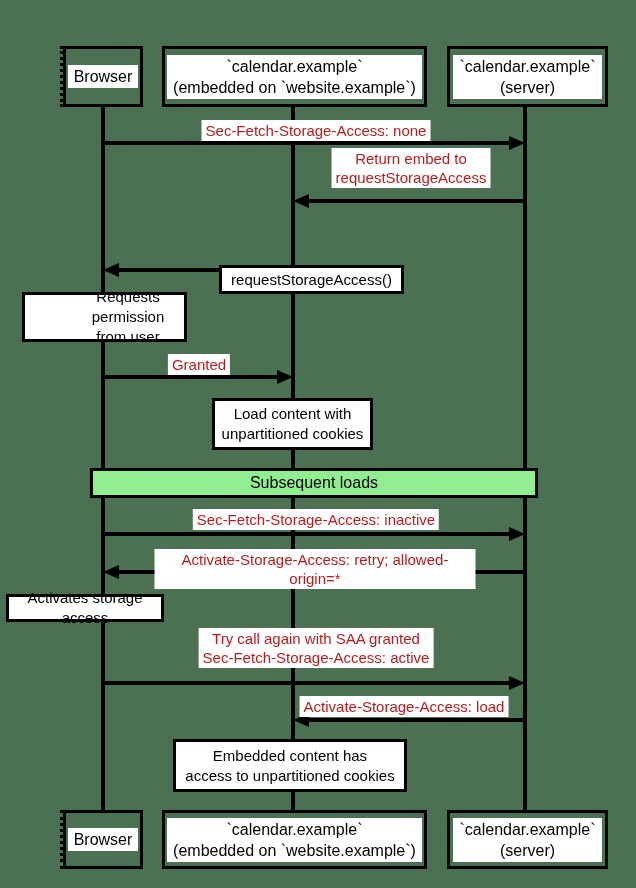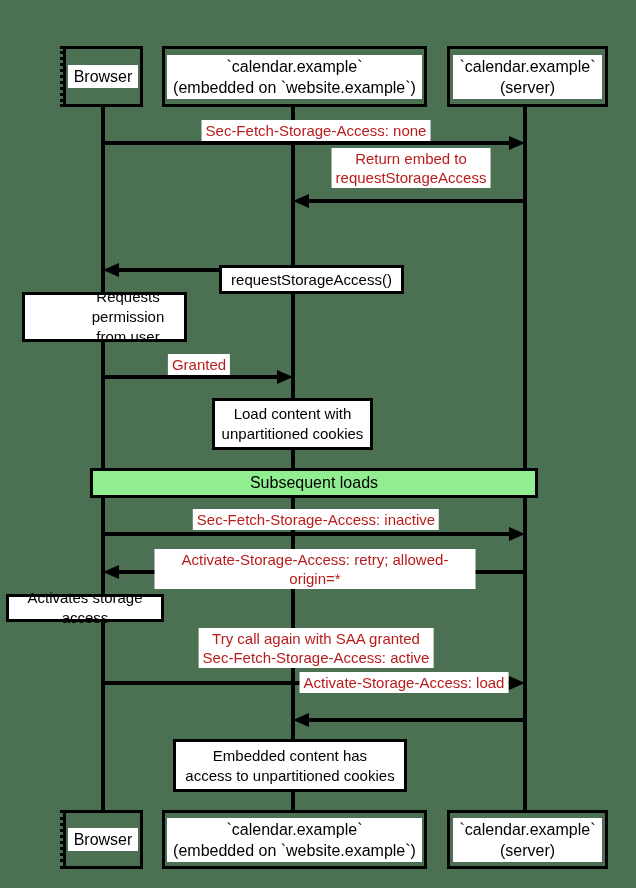--- a/index.html
+++ b/index.html
@@ -74,21 +74,21 @@
     font-size:15px;line-height:19px;text-align:center;
     white-space:pre-line;padding:1px 4px;
     transform:translateX(-50%);
   }
   .l1{left:316px;top:120px;}
   .l2{left:411px;top:148px;}
   .l4{left:199px;top:354px;}
   .l5{left:316px;top:509px;}
   .l6{left:315px;top:549px;}
   .l7{left:316px;top:628px;}
-  .l8{left:404px;top:672px;}
+  .l8{left:404px;top:696px;}
 
   
   .boxed-label{
     position:absolute;background:#fff;border:3px solid #000;
     display:flex;align-items:center;justify-content:center;
     font-size:15px;
   }
   .l3{left:219px;top:224px;width:185px;height:29px;margin-top:41px;}
 
   

